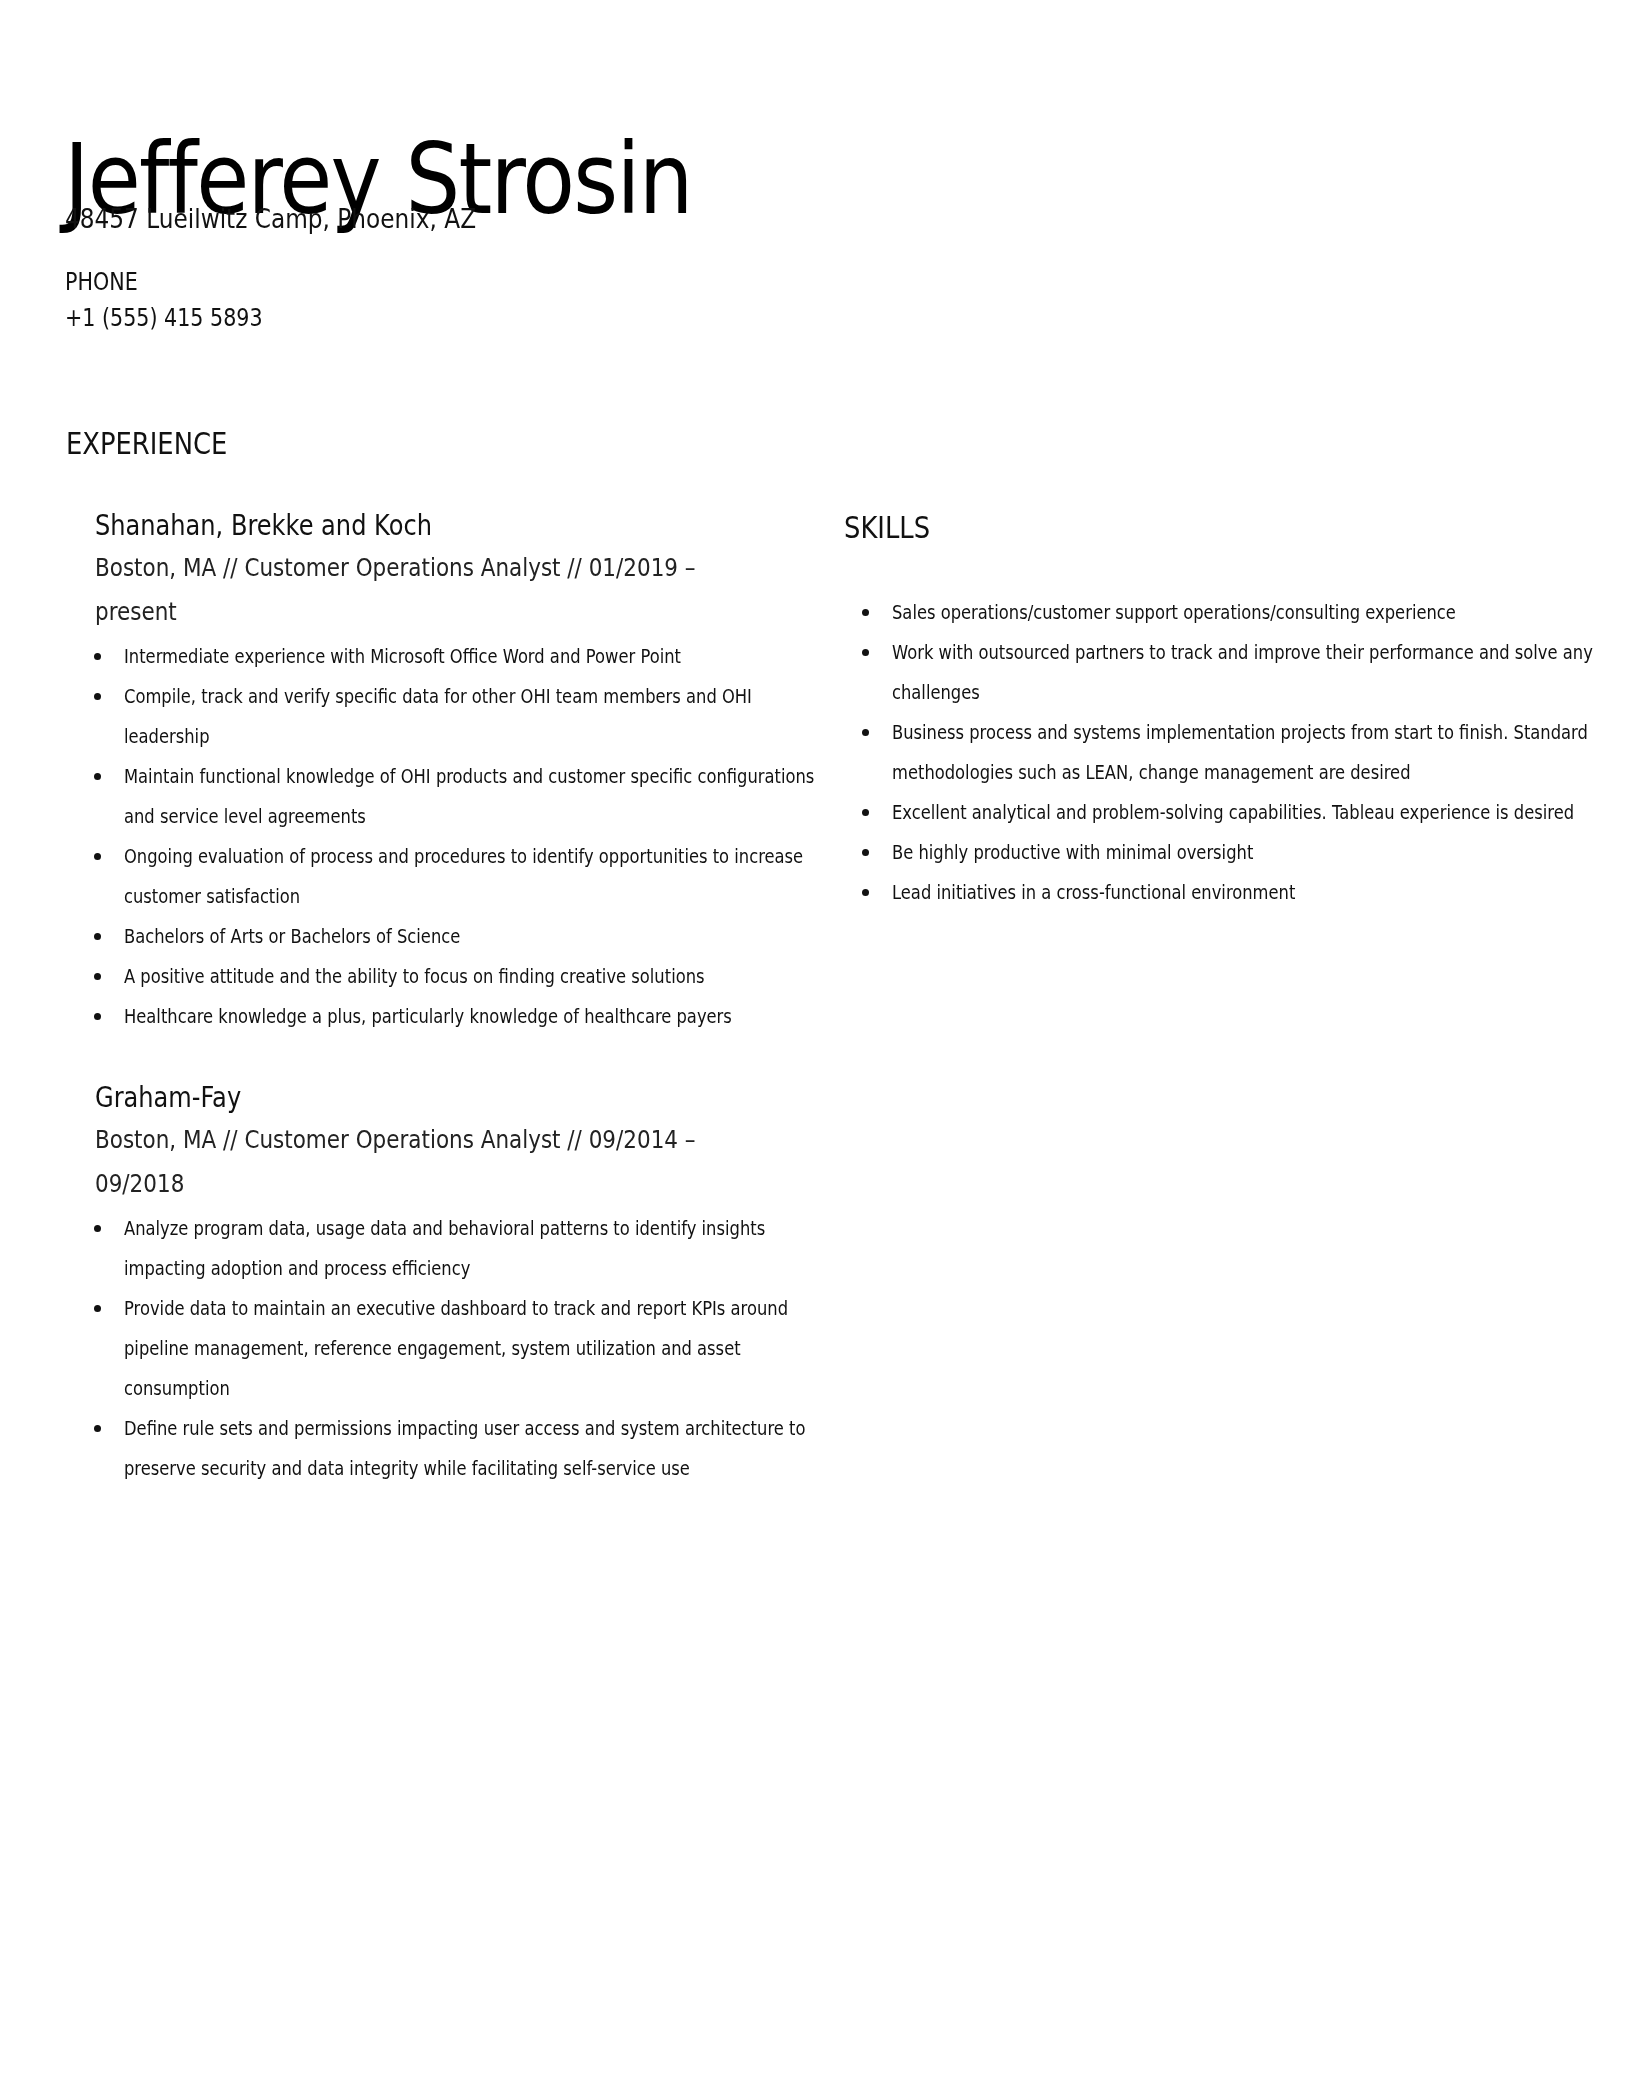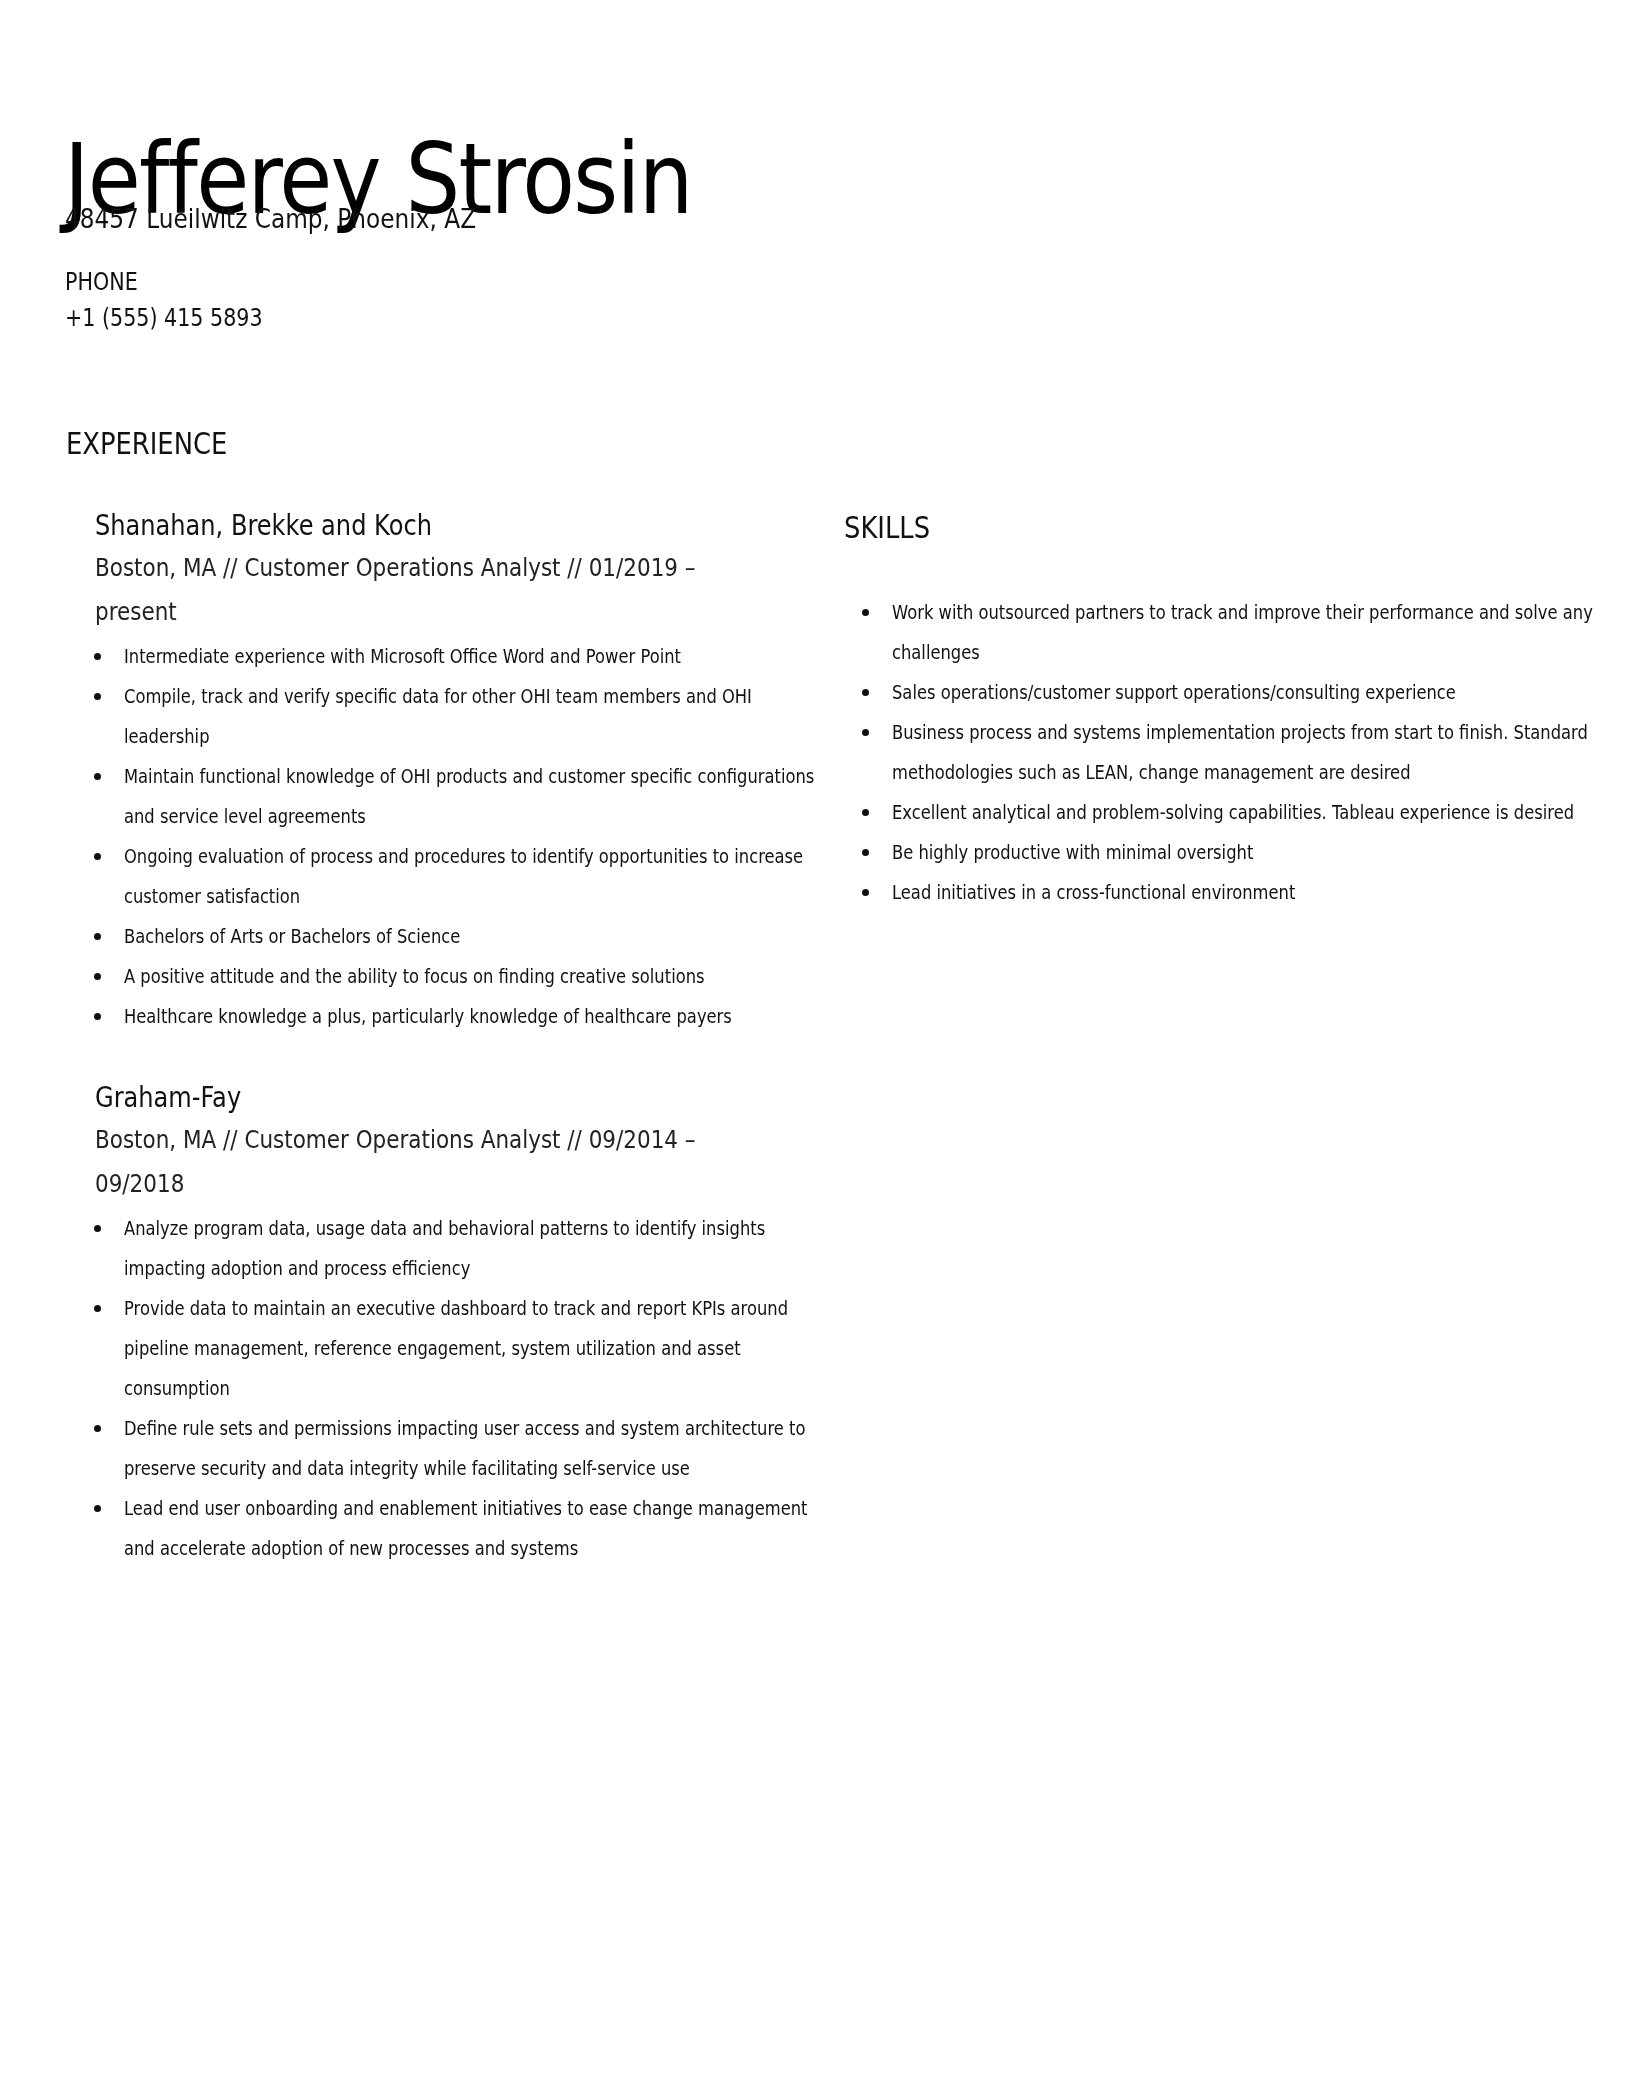--- a/index.html
+++ b/index.html
@@ -110,40 +110,36 @@
             <span class="txt">Analyze program data, usage data and behavioral patterns to identify insights impacting adoption and process efficiency</span>
           </li>
           <li>
             <span class="dot"></span>
             <span class="txt">Provide data to maintain an executive dashboard to track and report KPIs around pipeline management, reference engagement, system utilization and asset consumption</span>
           </li>
           <li>
             <span class="dot"></span>
             <span class="txt">Define rule sets and permissions impacting user access and system architecture to preserve security and data integrity while facilitating self-service use</span>
           </li>
-          <li>
-            <span class="dot"></span>
-            <span class="txt">Lead end user onboarding and enablement initiatives to ease change management and accelerate adoption of new processes and systems</span>
-          </li>
         </ul>
       </div>
     </div>
 </section>
 
 <section class="col col-right">
   <div style="margin-top:84px;">
     <h2 class="section-title">SKILLS</h2>
     <ul class="bullets" id="skills-list" style="margin-top:44px;">
         <li>
           <span class="dot"></span>
-          <span class="txt">Work with outsourced partners to track and improve their performance and solve any challenges</span>
+          <span class="txt">Sales operations/customer support operations/consulting experience</span>
         </li>
         <li>
           <span class="dot"></span>
-          <span class="txt">Sales operations/customer support operations/consulting experience</span>
+          <span class="txt">Work with outsourced partners to track and improve their performance and solve any challenges</span>
         </li>
         <li>
           <span class="dot"></span>
           <span class="txt">Business process and systems implementation projects from start to finish. Standard methodologies such as LEAN, change management are desired</span>
         </li>
         <li>
           <span class="dot"></span>
           <span class="txt">Excellent analytical and problem-solving capabilities. Tableau experience is desired</span>
         </li>
         <li>

